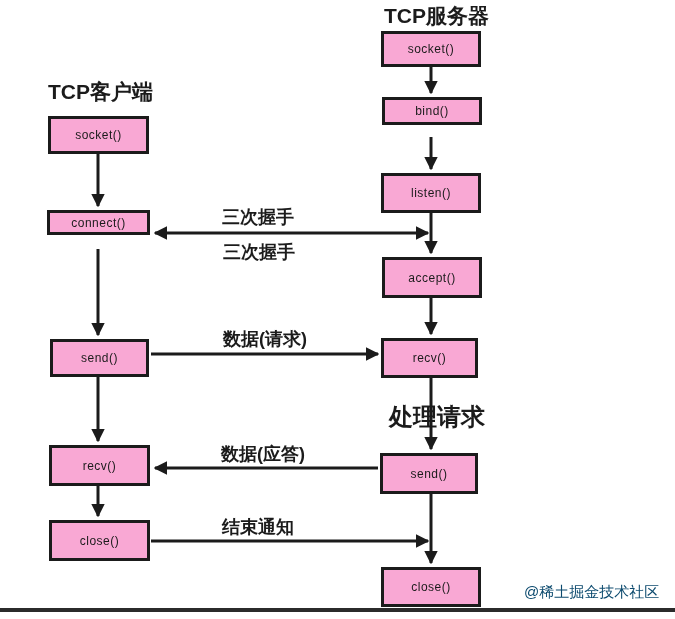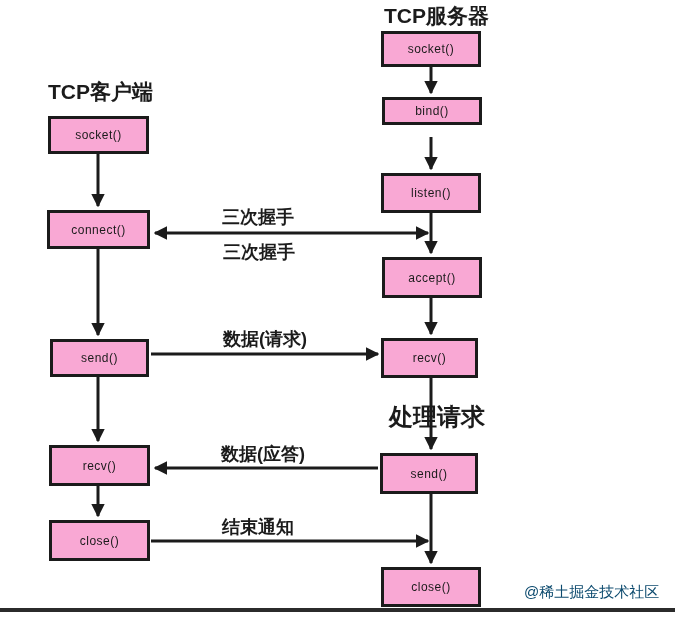--- a/index.html
+++ b/index.html
@@ -73,21 +73,21 @@
     <line x1="155" y1="233" x2="428" y2="233" marker-start="url(#ah)" marker-end="url(#ah)"></line>
     <line x1="151" y1="354" x2="378" y2="354" marker-end="url(#ah)"></line>
     <line x1="378" y1="468" x2="155" y2="468" marker-end="url(#ah)"></line>
     <line x1="151" y1="541" x2="428" y2="541" marker-end="url(#ah)"></line>
   </svg>
 
   <div class="col-title" style="left:48px;top:78px;width:106px;">TCP客户端</div>
   <div class="col-title" style="left:384px;top:2px;width:116px;">TCP服务器</div>
 
   <div class="box" style="left:48px;top:116px;width:101px;height:38px;">socket()</div>
-  <div class="box" style="left:47px;top:210px;width:103px;height:39px;">connect()</div>
+  <div class="box" style="left:47px;top:210px;width:103px;height:25px;">connect()</div>
   <div class="box" style="left:50px;top:339px;width:99px;height:38px;">send()</div>
   <div class="box" style="left:49px;top:445px;width:101px;height:41px;">recv()</div>
   <div class="box" style="left:49px;top:520px;width:101px;height:41px;">close()</div>
 
   <div class="box" style="left:381px;top:31px;width:100px;height:36px;">socket()</div>
   <div class="box" style="left:382px;top:97px;width:100px;height:28px;">bind()</div>
   <div class="box" style="left:382px;top:257px;width:100px;height:41px;">accept()</div>
   <div class="box" style="left:381px;top:173px;width:100px;height:40px;">listen()</div>
   <div class="box" style="left:381px;top:338px;width:97px;height:40px;">recv()</div>
   <div class="box" style="left:380px;top:453px;width:98px;height:41px;">send()</div>

